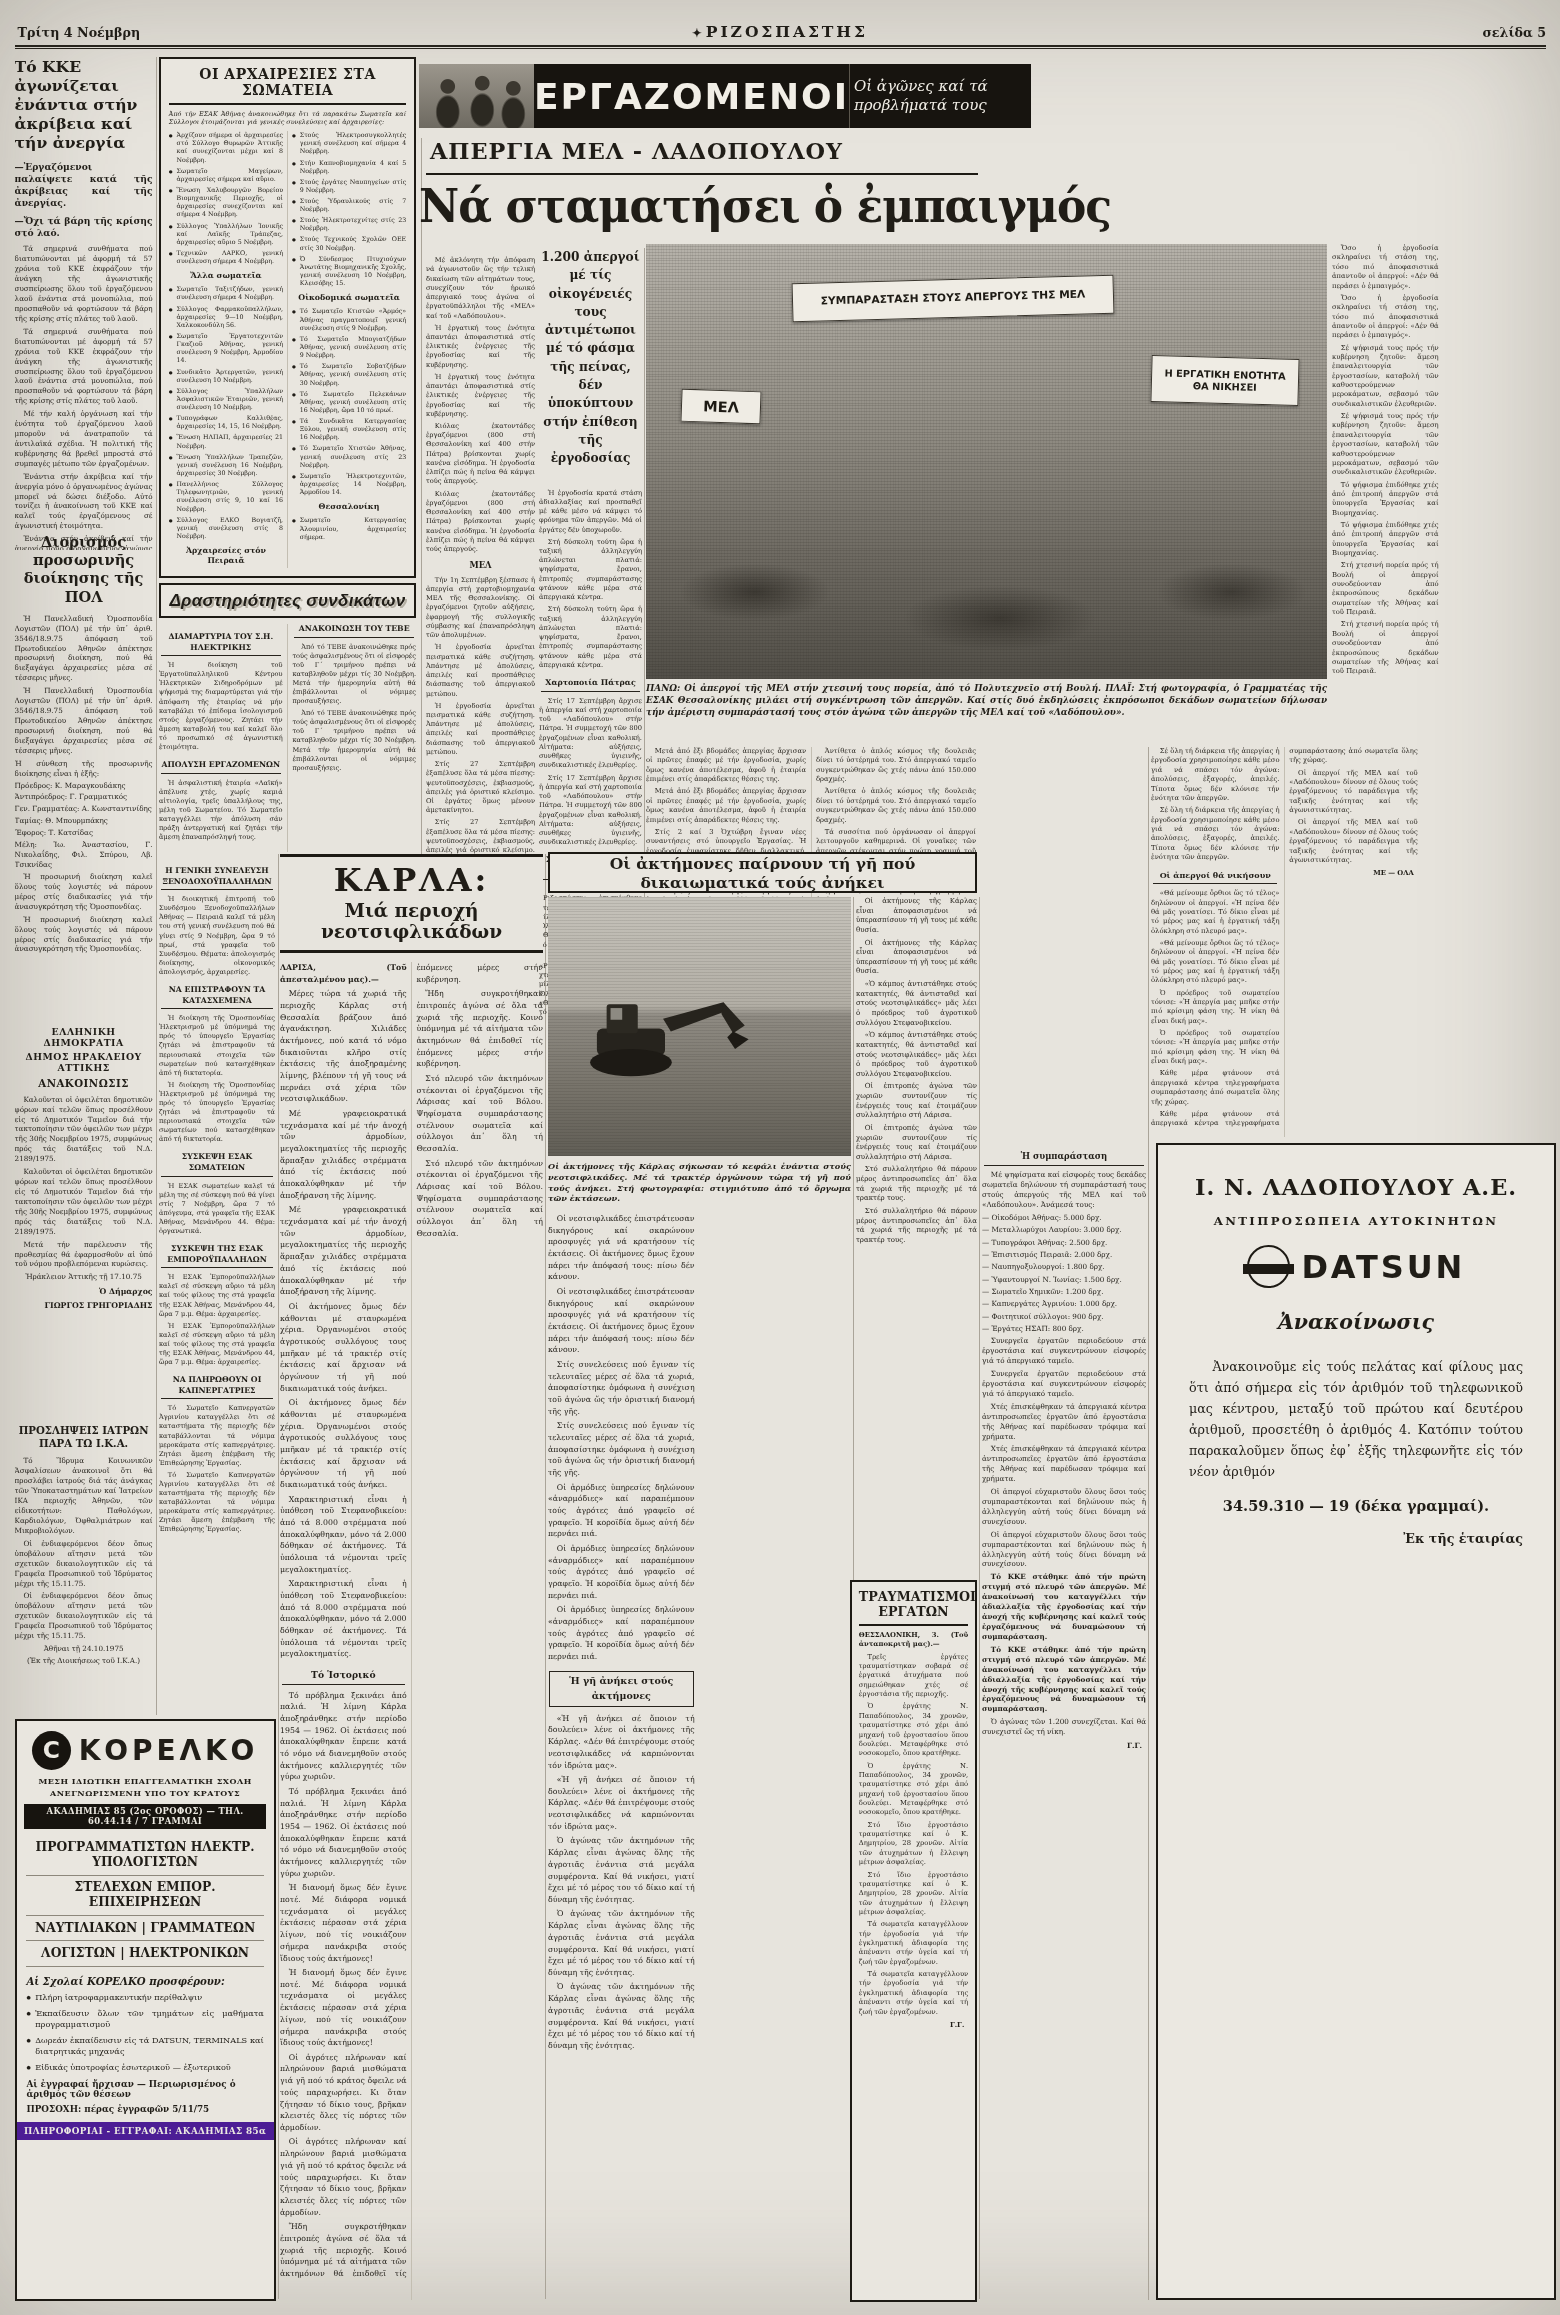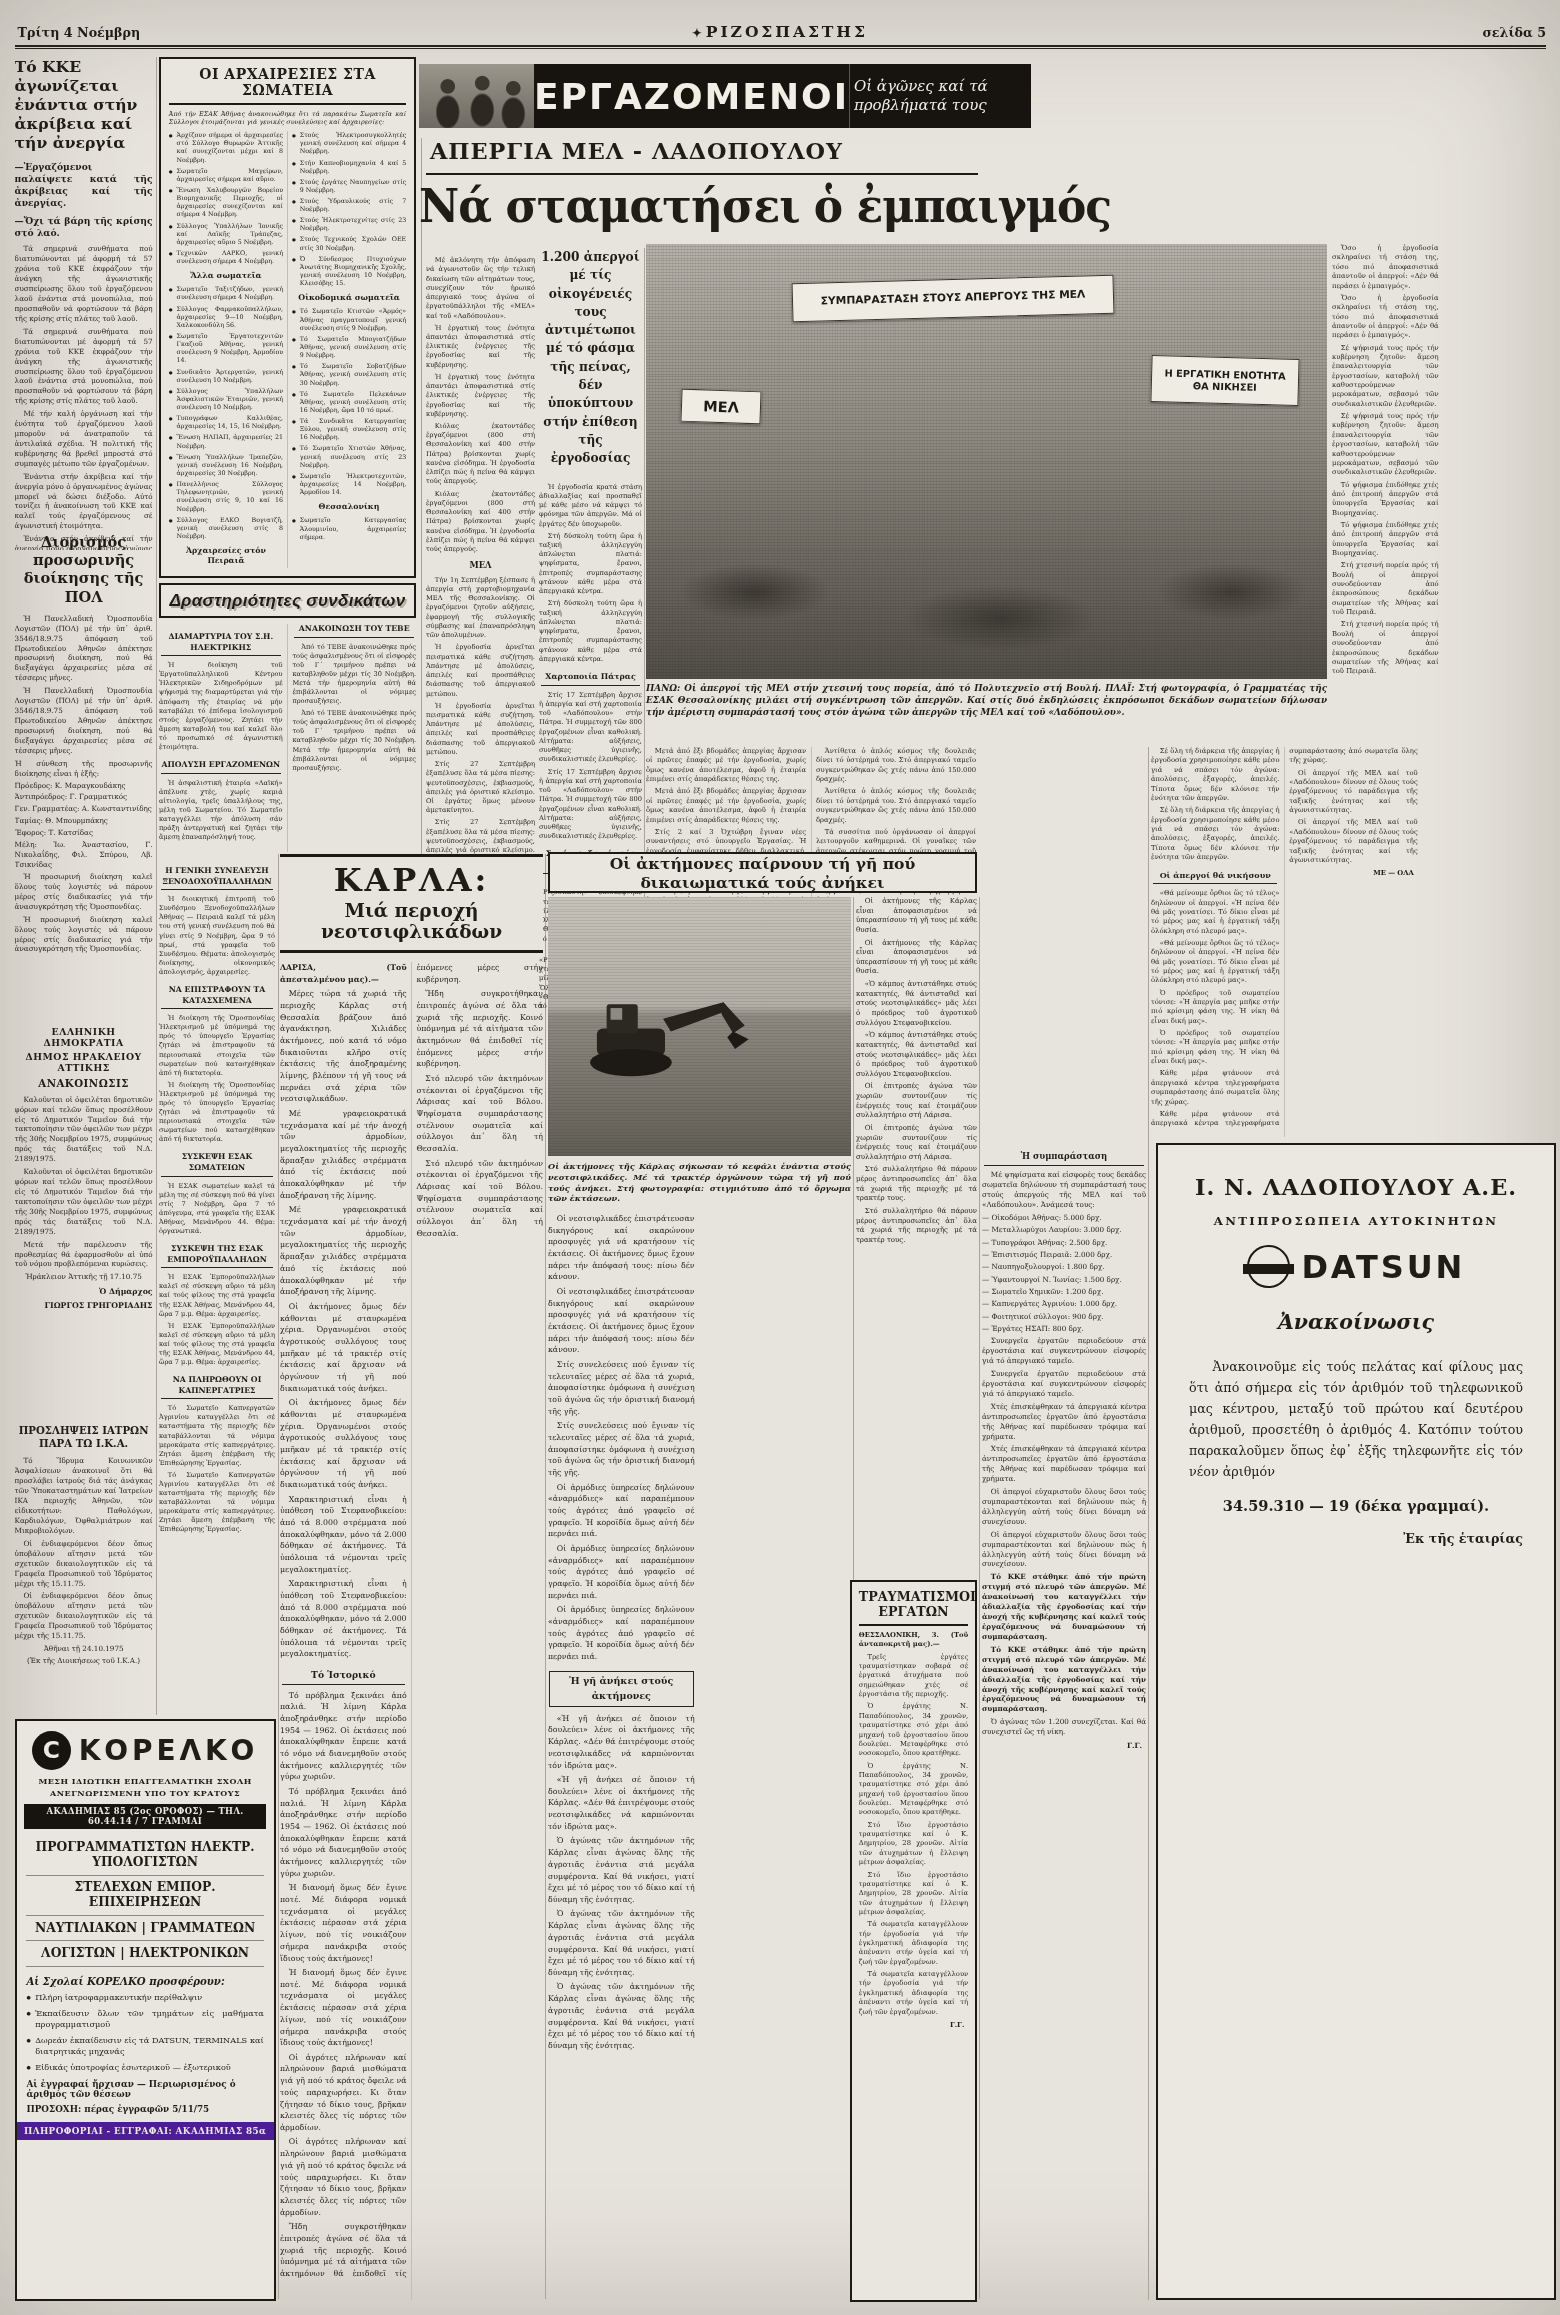--- a/index.html
+++ b/index.html
@@ -91,21 +91,21 @@
 .traum-h{font-size:12.7px;font-weight:700;text-align:center;line-height:1.2;border-bottom:2px solid #1d1a14;padding-bottom:4.9px;margin-bottom:4.9px}
 
 #mel-banner{left:419px;top:64px;width:612px;height:64px;background:#17140f;display:flex;align-items:stretch}
 .mb-photo{width:115px;background:radial-gradient(circle at 25% 35%,#3b372f 6.8px,transparent 7.8px),radial-gradient(circle at 55% 30%,#3b372f 6.8px,transparent 7.8px),radial-gradient(circle at 82% 38%,#3b372f 6.8px,transparent 7.8px),radial-gradient(ellipse 17.6px 25px at 25% 75%,#2c2922 60%,transparent 70%),radial-gradient(ellipse 17.6px 25px at 55% 72%,#2c2922 60%,transparent 70%),radial-gradient(ellipse 17.6px 25px at 82% 78%,#2c2922 60%,transparent 70%),linear-gradient(180deg,#9b968c,#6e6a61);flex:none}
 .mb-title{flex:1;color:#f1eee6;font-family:"DejaVu Sans",sans-serif;font-weight:700;font-size:36px;letter-spacing:2px;display:flex;align-items:center;justify-content:center}
 .mb-tag{width:185px;color:#f1eee6;font-style:italic;font-size:15px;line-height:1.3;display:flex;flex-direction:column;justify-content:center;padding:0 9.8px 0 3.9px;border-left:1px solid #5b564c}
 #mel-kicker{left:426px;top:138px;width:552px;height:37px;border-bottom:2.9px solid #1d1a14;font-size:22.4px;font-weight:700;letter-spacing:1px;padding-left:3.9px}
 #mel-headline{left:419px;top:179px;width:632px;height:60px;font-size:44px;font-weight:700;letter-spacing:-1px;white-space:nowrap;transform:scaleY(1.06);transform-origin:left top}
 #mel-left{left:426px;top:256px;width:109px;height:886px}
 #mel-center{left:539px;top:248px;width:103px;height:886px}
-.standfirst{font-size:12.2px;font-weight:700;line-height:1.5;text-align:center;margin-bottom:15px}
+.standfirst{font-size:12.2px;font-weight:700;line-height:1.5;text-align:center;margin-bottom:21px}
 #photo-main{left:646px;top:244px;width:681px;height:435px;background:radial-gradient(ellipse 107px 41px at 16% 80%,rgba(28,25,20,.55),transparent 70%),radial-gradient(ellipse 137px 47px at 52% 86%,rgba(28,25,20,.5),transparent 70%),radial-gradient(ellipse 107px 41px at 86% 80%,rgba(28,25,20,.5),transparent 70%),linear-gradient(180deg,#b6b2aa 0%,#a39f96 22%,#8e8a81 45%,#6e6a62 72%,#524f48 100%);overflow:hidden}
 #photo-main::after{content:"";position:absolute;inset:0;background:repeating-linear-gradient(0deg,rgba(30,27,22,.13) 0 1px,transparent 1px 2.9px),repeating-linear-gradient(90deg,rgba(30,27,22,.07) 0 1px,transparent 1px 2.9px)}
 .pbanner{position:absolute;background:#efece4;border:1.5px solid #39352d;color:#1d1a14;font-family:"DejaVu Sans",sans-serif;font-weight:700;display:flex;align-items:center;justify-content:center;text-align:center;box-shadow:0 1px 2.9px rgba(0,0,0,.45);z-index:2;line-height:1.2}
 .pb1{left:146px;top:35px;width:322px;height:39px;font-size:10.7px;transform:rotate(-1.5deg);padding:0 7.8px}
 .pb2{left:35px;top:146px;width:80px;height:33px;font-size:14.6px;transform:rotate(2deg)}
 .pb3{left:505px;top:113px;width:148px;height:47px;font-size:9.8px;transform:rotate(1.5deg);padding:0 7.8px}
 #cap-main{left:646px;top:683px;width:681px;height:60px;font-size:8.8px;font-weight:700;font-style:italic;text-align:justify;line-height:1.35}
 #rt-top{left:1332px;top:244px;width:223px;height:435px}
 #under{left:646px;top:747px;width:500px;height:390px}
 #right-cols{left:1151px;top:747px;width:405px;height:390px}

